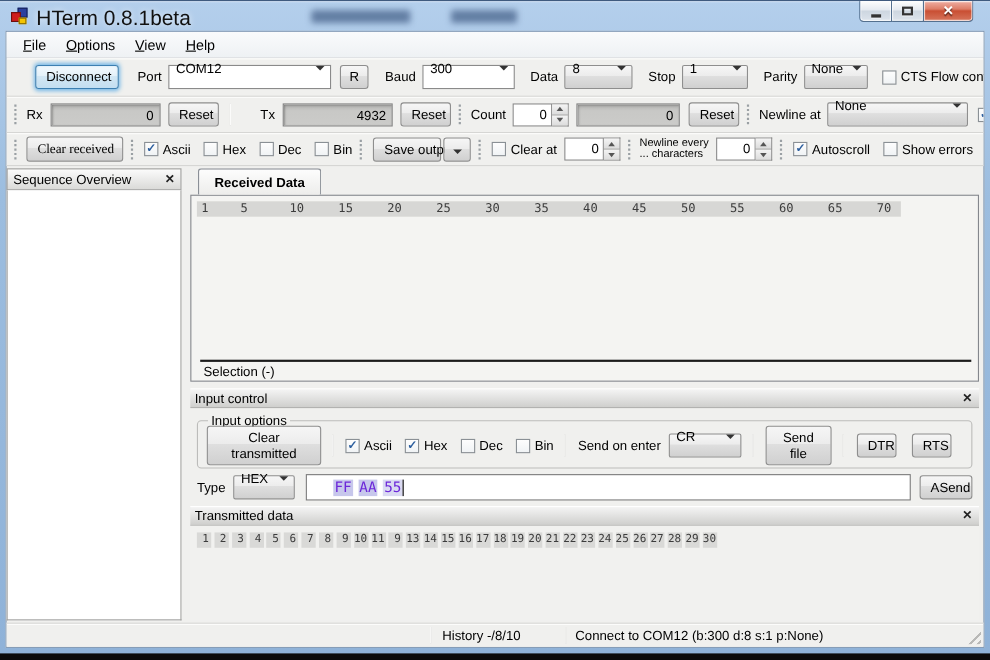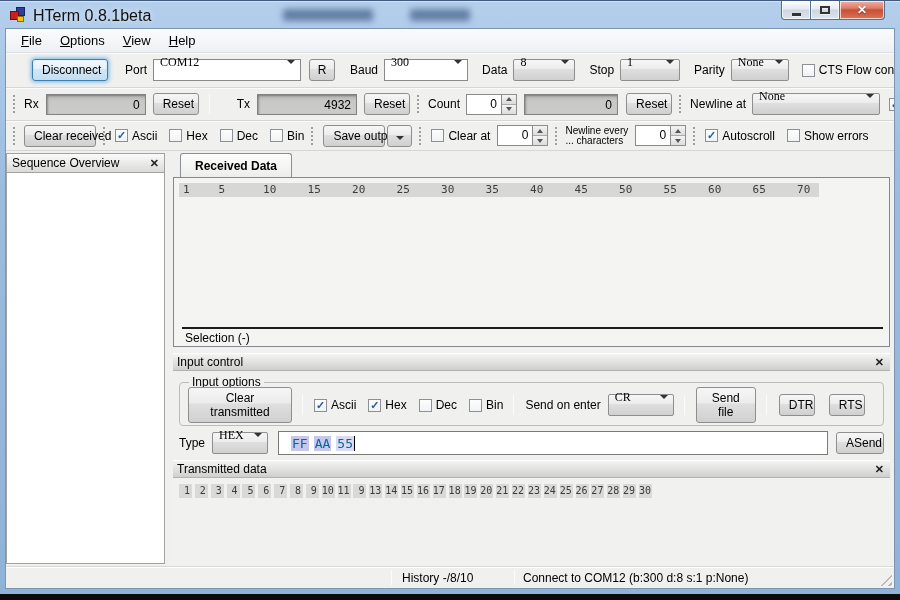--- a/index.html
+++ b/index.html
@@ -7,21 +7,21 @@
     font-family:"Liberation Sans", sans-serif; font-size:12px; color:#000; }
   .window { position:absolute; left:0; top:0; width:900px; height:594px;
     background:linear-gradient(#b4cfec,#9cbddf 30%,#8fb2d8);
     border-top:1px solid #3f5a7e; padding:0 5px 5px 5px; box-shadow:inset 0 1px 0 #d4e4f6; }
   .titlebar { position:relative; height:27px; }
   .app-icon { position:absolute; left:5px; top:6px; width:16px; height:16px; }
   .app-icon i { position:absolute; display:block; }
   .sq-blue { left:6px; top:0; width:9px; height:9px; background:#2b3f9e; border:1px solid #16245c; }
   .sq-red  { left:0; top:4px; width:9px; height:9px; background:#cf1d1d; border:1px solid #6e0d0d; }
   .sq-yellow { left:7px; top:9px; width:7px; height:6px; background:#f4c400; border:1px solid #8a6d00; }
-  .title { position:absolute; left:28px; top:6px; font-size:16px; color:#111; text-shadow:0 0 6px rgba(255,255,255,.8); }
+  .title { position:absolute; left:28px; top:6px; font-size:19px; color:#111; text-shadow:0 0 6px rgba(255,255,255,.8); }
   .redact { position:absolute; top:8px; height:12px; background:rgba(35,62,105,.55); filter:blur(3px); border-radius:2px; }
   .r1 { left:278px; width:90px; } .r2 { left:405px; width:60px; }
   .winbtns { position:absolute; right:10px; top:0; display:flex; }
   .wbtn { height:19px; border:1px solid #54708f; border-top:none; display:flex; align-items:center; justify-content:center;
     background:linear-gradient(#fdfdfd,#e5eaf0 45%,#cdd6e0 50%,#dde4ec); box-shadow:inset 0 0 0 1px rgba(255,255,255,.7); }
   .wbtn.min { width:30px; border-radius:0 0 0 4px; }
   .wbtn.max { width:29px; border-left:none; }
   .wbtn.close { width:45px; border-left:none; border-radius:0 0 4px 0;
     background:linear-gradient(#f0b0a4,#dd7d68 40%,#c94f33 50%,#d6755c); }
   .glyph-min { width:9px; height:3px; background:#333; margin-top:8px; box-shadow:0 1px 0 rgba(255,255,255,.6); }
@@ -41,21 +41,21 @@
   .vsep { width:1px; height:20px; background:#c6c6c4; border-right:1px solid #fbfbfa; margin-left:10px; flex-shrink:0; }
   .lbl { margin-left:8px; flex-shrink:0; }
   .lbl2 { margin-left:8px; font-size:10px; line-height:10px; flex-shrink:0; }
 
   .btn { background:linear-gradient(#f6f6f6,#ececec 45%,#dfdfdf 46%,#d0d0d0); border:1px solid #8e8e8e;
     border-radius:3px; padding:3px 9px; font-size:12px; text-align:center; flex-shrink:0; }
   .btn-focus { border-color:#3c7fb1; box-shadow:0 0 4px 1px #74b7e6, inset 0 0 2px #bfe0f5;
     background:linear-gradient(#f3f9fd,#e4f1f9 45%,#d2e7f4 46%,#c4def0); }
   .arrow-dn { width:0; height:0; border-left:4px solid transparent; border-right:4px solid transparent; border-top:4px solid #333; }
   .combo { display:inline-flex; align-items:center; justify-content:space-between; height:22px;
-    padding:0 5px 16px 6px; flex-shrink:0;font-family:Liberation Serif, serif; }
+    padding:0 5px 16px 6px; flex-shrink:0; }
   .combo-white { background:#fff; border:1px solid #8a8a8a; }
   .combo-gray { background:linear-gradient(#f6f6f6,#ececec 45%,#dfdfdf 46%,#d0d0d0); border:1px solid #8e8e8e; border-radius:2px; }
   .sunken { background:linear-gradient(#b2b2b0,#c8c8c6 30%,#cbcbc9); border:1px solid #828282;
     box-shadow:inset 1px 1px 2px rgba(0,0,0,.3); height:21px; line-height:20px; text-align:right;
     padding:0 5px; flex-shrink:0; }
   .spin { display:inline-flex; height:21px; flex-shrink:0; }
   .spin .field { width:36px; background:#fff; border:1px solid #8a8a8a; text-align:right; padding:2px 4px; }
   .spin .btns { display:flex; flex-direction:column; width:15px; border:1px solid #8e8e8e; border-left:none; }
   .spin .sb { flex:1; display:flex; align-items:center; justify-content:center;
     background:linear-gradient(#f4f4f4,#dcdcdc); }
@@ -85,21 +85,21 @@
   .selbar { position:absolute; left:8px; right:6px; bottom:0; height:19px; border-top:2px solid #1c1c1c; padding:2px 0 0 3px; }
 
   .secgap { height:6px; flex-shrink:0; }
   .sechead { height:18px; background:linear-gradient(#f4f4f4,#cfcfcd); border-top:1px solid #fff; border-bottom:1px solid #b2b2b0;
     display:flex; align-items:center; justify-content:space-between; padding:0 6px 0 4px; flex-shrink:0; }
   .inopts { margin:4px 6px 0; border:1px solid #bcbcba; border-radius:4px; padding:2px 4px 6px; flex-shrink:0; }
   .inopts legend { font-size:12px; padding:0 3px; margin-left:5px; }
   .inrow { display:flex; align-items:center; height:28px; }
   .typerow { display:flex; align-items:center; height:34px; padding:0 6px; flex-shrink:0; }
   .hexfield { flex:1; height:24px; background:#fff; border:1px solid #7a7a7a; margin-left:10px;
-    display:flex; align-items:center; padding-left:12px; font-family:"DejaVu Sans Mono", monospace; font-size:13px; color:#0369a1; overflow:hidden; }
+    display:flex; align-items:center; padding-left:24px; font-family:"DejaVu Sans Mono", monospace; font-size:13px; color:#6d28d9; overflow:hidden; }
   .hexbytes { display:inline; }
   .hexbyte { display:inline-block; background:var(--byte-bg,#c7c7ec); padding:0 1px; margin-right:5px; }
   .hexbyte:last-child { background:var(--byte-bg-last,#dadaf2); margin-right:0; }
   .text-cursor { display:inline-block; width:1px; height:15px; background:#000; vertical-align:middle; }
 
   .txpane { flex:1; background:#f1f1ef; position:relative; min-height:0; }
   .tcell { position:absolute; top:6px; width:13px; height:14px; background:#d9d9d7; text-align:right; padding-right:2px;
     font-family:"DejaVu Sans Mono", monospace; font-size:10px; line-height:14px; color:#3c3c3c; }
 
   .statusbar { height:22px; background:#f0f0ee; border-top:1px solid #d9d9d7; box-shadow:inset 0 1px 0 #fff;
@@ -215,21 +215,21 @@
         <span class="cbox checked">✓</span>
       </span>
       <span class="lbl2" style="margin-left:4px;">
         <span>Show</span><br>
         <span>charac</span>
       </span>
     </div>
 
     <div class="toolbar tb3">
       <span class="grip"></span>
-      <button class="btn" style="margin-left:8px;width:72px;">Clear received</button>
+      <button class="btn" style="margin-left:8px;width:88px;font-family:Liberation Serif, serif;">Clear received</button>
       <span class="grip"></span>
       <span class="cb" style="margin-left:9px;">
         <span class="cbox checked">✓</span>
         <span>Ascii</span>
       </span>
       <span class="cb" style="margin-left:12px;">
         <span class="cbox"></span>
         <span>Hex</span>
       </span>
       <span class="cb" style="margin-left:12px;">

